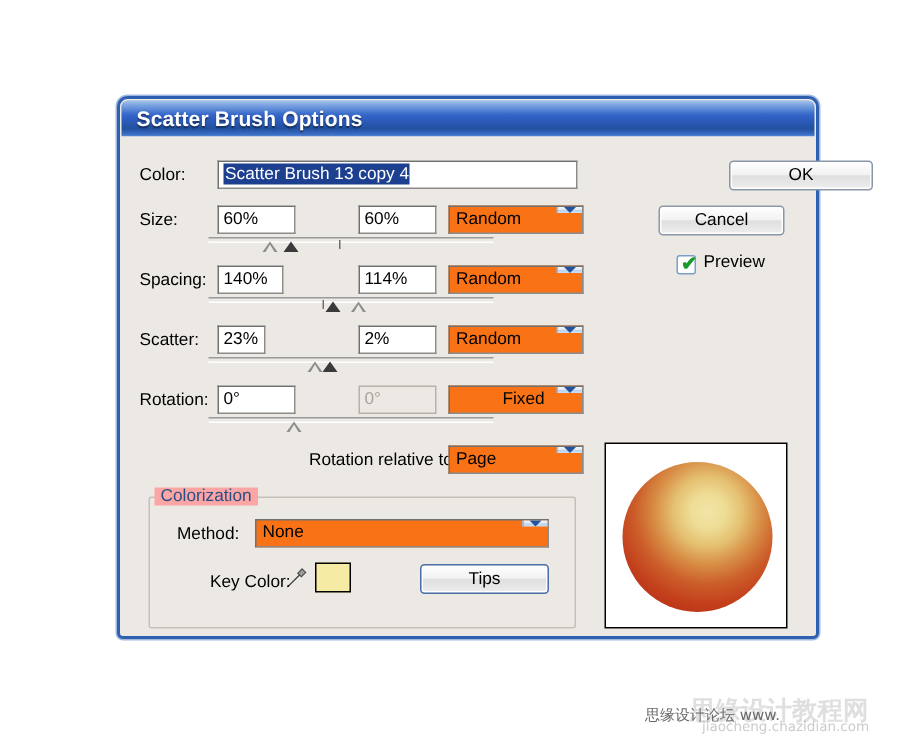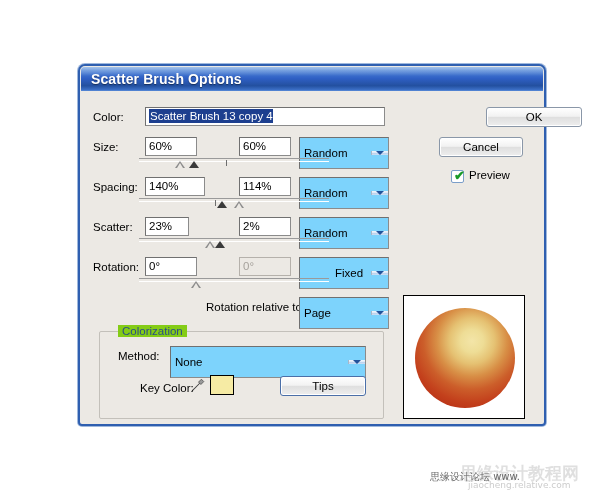--- a/index.html
+++ b/index.html
@@ -106,27 +106,27 @@
 
   .sel {
     background: #1d3f8f;
     color: #ffffff;
     padding: 1px 0 1px 1px;
   }
 
   .combo {
     position: absolute;
     box-sizing: border-box;
-    height: 32px;
-    background: #7dd3fc;
+    height: 19px;
+    background: #f97316;
     border: 1px solid #8b8b8b;
     border-top-color: #707070;
     border-left-color: #707070;
     display: flex;
-    align-items: center;
+    align-items: flex-start;
   }
   .combo-text {
     flex: 1;
     font-size: 11.5px;
     line-height: 17px;
     padding-left: 4px;
     color: #000;
     overflow: hidden;
     white-space: nowrap;
   }
@@ -201,22 +201,22 @@
   .groupbox {
     position: absolute;
     box-sizing: border-box;
     border: 1px solid #c3c0ba;
     border-radius: 2px;
     background: transparent;
   }
   .group-title {
     position: absolute;
     top: -7px;
-    left: 18px;
-    background: #84cc16;
+    left: 3px;
+    background: #fca5a5;
     padding: 0 4px;
     font-size: 11.5px;
     color: #2a4f85;
   }
 
   
   .cbx {
     position: absolute;
     width: 13px; height: 13px;
     box-sizing: border-box;
@@ -329,37 +329,37 @@
         </span>
     </div>
     <div class="slider" style="left:58px;top:67px;width:190px;">
       <div class="track"></div>
       <div class="tri hollow" style="left:36px;"></div>
       <div class="tri filled" style="left:50px;"></div>
       <div class="tick" style="left:87px;"></div>
     </div>
 
     <span class="lbl" style="position:absolute;left:12px;top:90px;">Spacing:</span>
-    <div class="textbox" style="left:64px;top:86px;width:60px;">140%</div>
+    <div class="textbox" style="left:64px;top:86px;width:44px;">140%</div>
     <div class="textbox" style="left:158px;top:86px;width:52px;">114%</div>
     <div class="combo" style="left:218px;top:86px;width:90px;">
       <span class="combo-text">Random</span>
       <span class="combo-btn">
           <i class="arrow-dn"></i>
         </span>
     </div>
     <div class="slider" style="left:58px;top:107px;width:190px;">
       <div class="track"></div>
       <div class="tick" style="left:76px;"></div>
       <div class="tri filled" style="left:78px;"></div>
       <div class="tri hollow" style="left:95px;"></div>
     </div>
 
     <span class="lbl" style="position:absolute;left:12px;top:130px;">Scatter:</span>
-    <div class="textbox" style="left:64px;top:126px;width:44px;">23%</div>
+    <div class="textbox" style="left:64px;top:126px;width:32px;">23%</div>
     <div class="textbox" style="left:158px;top:126px;width:52px;">2%</div>
     <div class="combo" style="left:218px;top:126px;width:90px;">
       <span class="combo-text">Random</span>
       <span class="combo-btn">
           <i class="arrow-dn"></i>
         </span>
     </div>
     <div class="slider" style="left:58px;top:147px;width:190px;">
       <div class="track"></div>
       <div class="tri hollow" style="left:66px;"></div>
@@ -425,14 +425,14 @@
     <div id="preview-panel" style="left:322px;top:204px;width:122px;height:124px;">
       <div id="sphere" style="left:11px;top:12px;width:100px;height:100px;"></div>
     </div>
 
   </div>
 </div>
 
 <div id="watermark">
   <span id="wm-ghost">思缘设计教程网</span>
   <span id="wm-main">思缘设计论坛 www.</span>
-  <span id="wm-sub">jiaocheng.relative.com</span>
+  <span id="wm-sub">jiaocheng.chazidian.com</span>
 </div>
 
 </body></html>

